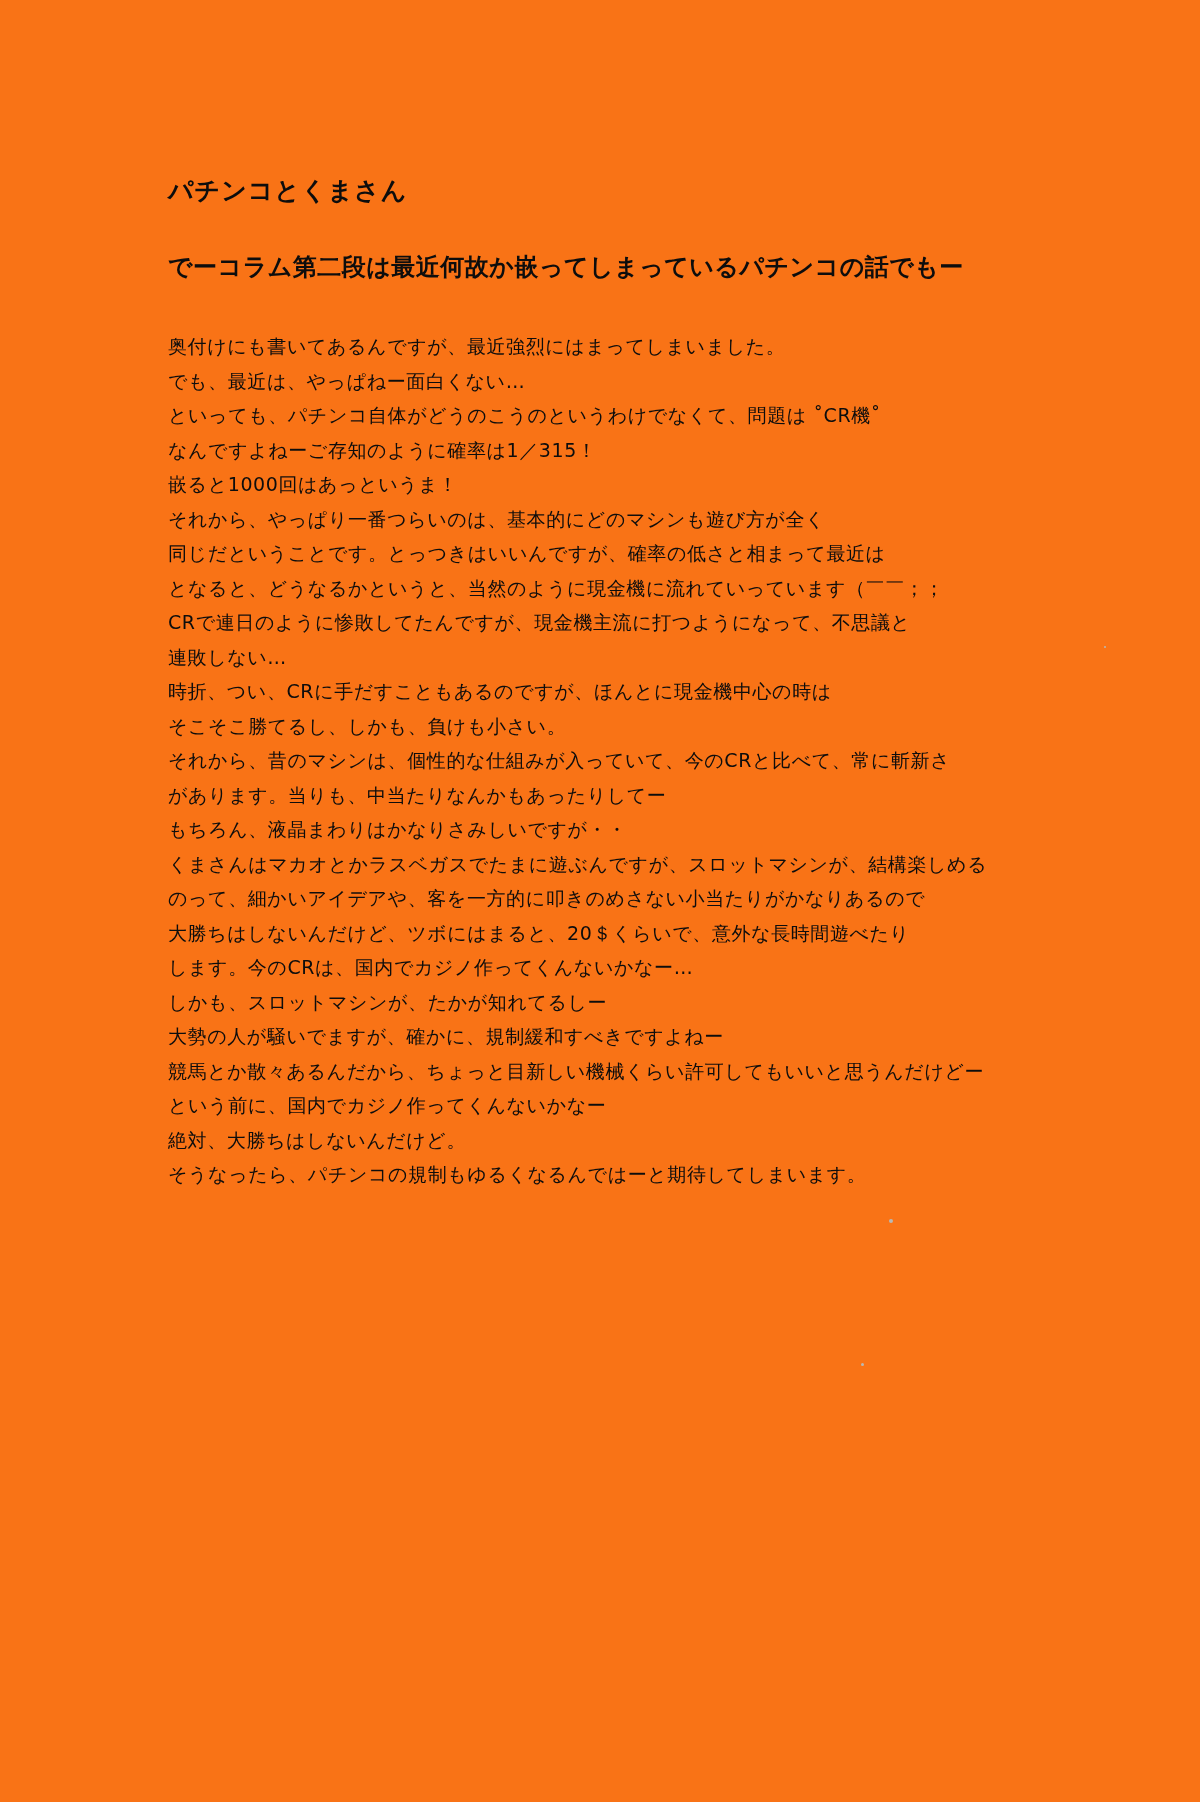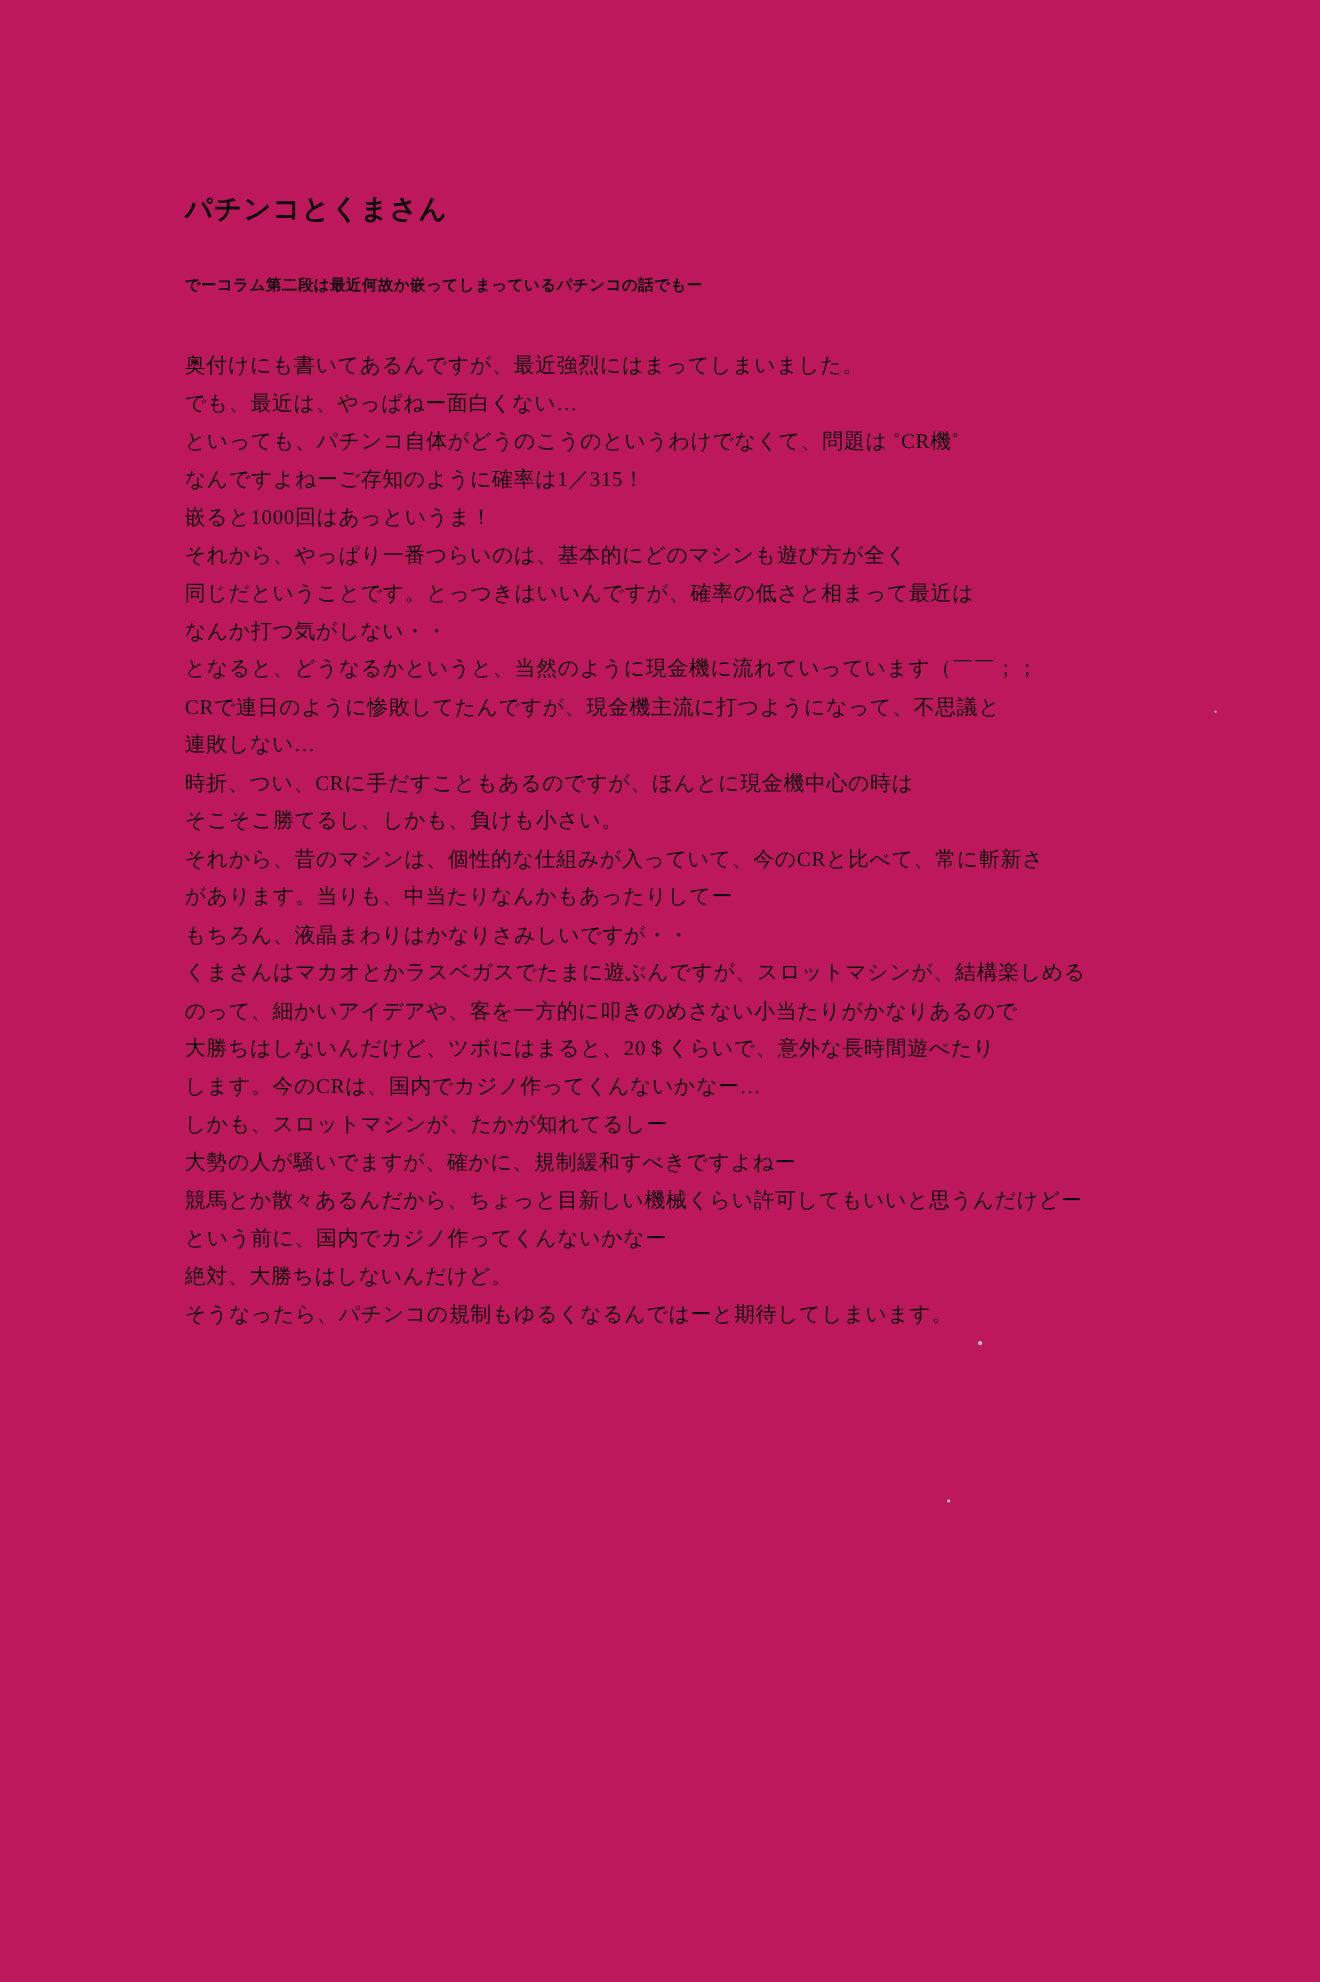--- a/index.html
+++ b/index.html
@@ -11,38 +11,37 @@
     width: 1200px;
     height: 1802px;
     position: relative;
     font-family: "DejaVu Sans", "Liberation Sans", sans-serif;
     color: #0d0d0d;
     overflow: hidden;
   }
   .page {
     position: absolute;
     inset: 0;
-    background: #be185d;
-    font-family: Liberation Serif, serif;
+    background: #f97316;
   }
   .content {
     position: absolute;
     left: 168px;
     top: 176px;
     width: 900px;
   }
   .doc-title {
     font-size: 25px;
     font-weight: 700;
     letter-spacing: 1px;
     margin: 0 0 46px 0;
     line-height: 1.2;
   }
   .doc-subtitle {
-    font-size: 14px;
+    font-size: 24px;
     font-weight: 600;
     letter-spacing: 0.5px;
     margin: 0 0 46px 0;
     line-height: 1.3;
   }
   .body-block {
     font-size: 19px;
     line-height: 34.5px;
     letter-spacing: 0.6px;
     font-weight: 500;
@@ -71,21 +70,20 @@
     <p class="doc-subtitle">でーコラム第二段は最近何故か嵌ってしまっているパチンコの話でもー</p>
 
     <div class="body-block">
       <div class="body-line">奥付けにも書いてあるんですが、最近強烈にはまってしまいました。</div>
       <div class="body-line">でも、最近は、やっぱねー面白くない…</div>
       <div class="body-line">といっても、パチンコ自体がどうのこうのというわけでなくて、問題は ˚CR機˚</div>
       <div class="body-line">なんですよねーご存知のように確率は1／315！</div>
       <div class="body-line">嵌ると1000回はあっというま！</div>
       <div class="body-line">それから、やっぱり一番つらいのは、基本的にどのマシンも遊び方が全く</div>
       <div class="body-line">同じだということです。とっつきはいいんですが、確率の低さと相まって最近は</div>
-      <div class="body-line">なんか打つ気がしない・・</div>
       <div class="body-line">となると、どうなるかというと、当然のように現金機に流れていっています（￣￣；；</div>
       <div class="body-line">CRで連日のように惨敗してたんですが、現金機主流に打つようになって、不思議と</div>
       <div class="body-line">連敗しない…</div>
       <div class="body-line">時折、つい、CRに手だすこともあるのですが、ほんとに現金機中心の時は</div>
       <div class="body-line">そこそこ勝てるし、しかも、負けも小さい。</div>
       <div class="body-line">それから、昔のマシンは、個性的な仕組みが入っていて、今のCRと比べて、常に斬新さ</div>
       <div class="body-line">があります。当りも、中当たりなんかもあったりしてー</div>
       <div class="body-line">もちろん、液晶まわりはかなりさみしいですが・・</div>
       <div class="body-line">くまさんはマカオとかラスベガスでたまに遊ぶんですが、スロットマシンが、結構楽しめる</div>
       <div class="body-line">のって、細かいアイデアや、客を一方的に叩きのめさない小当たりがかなりあるので</div>

